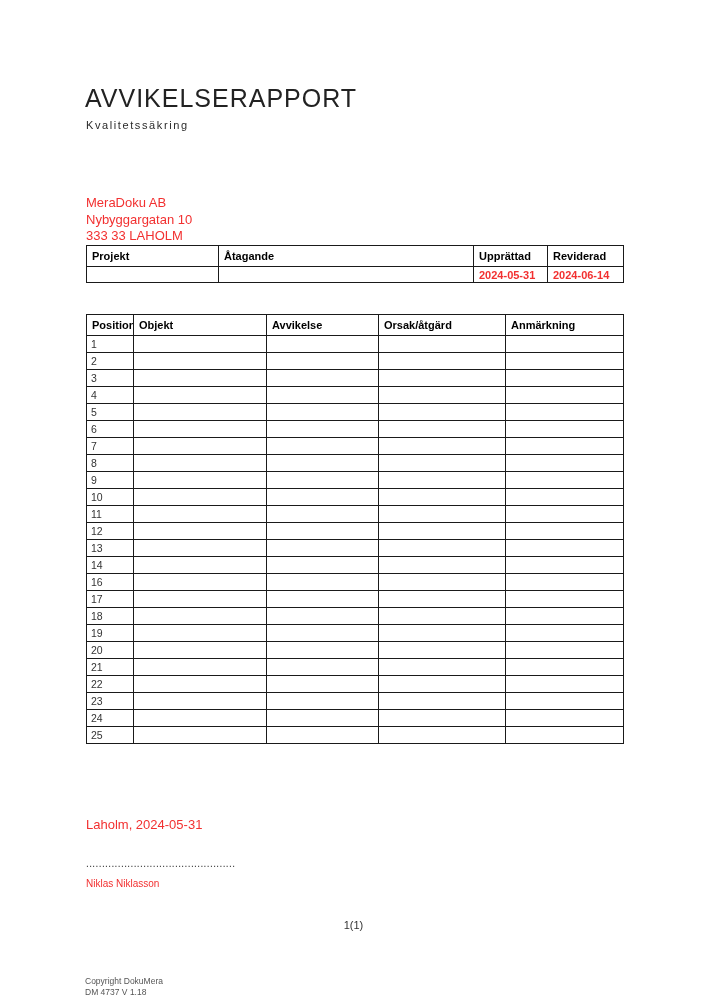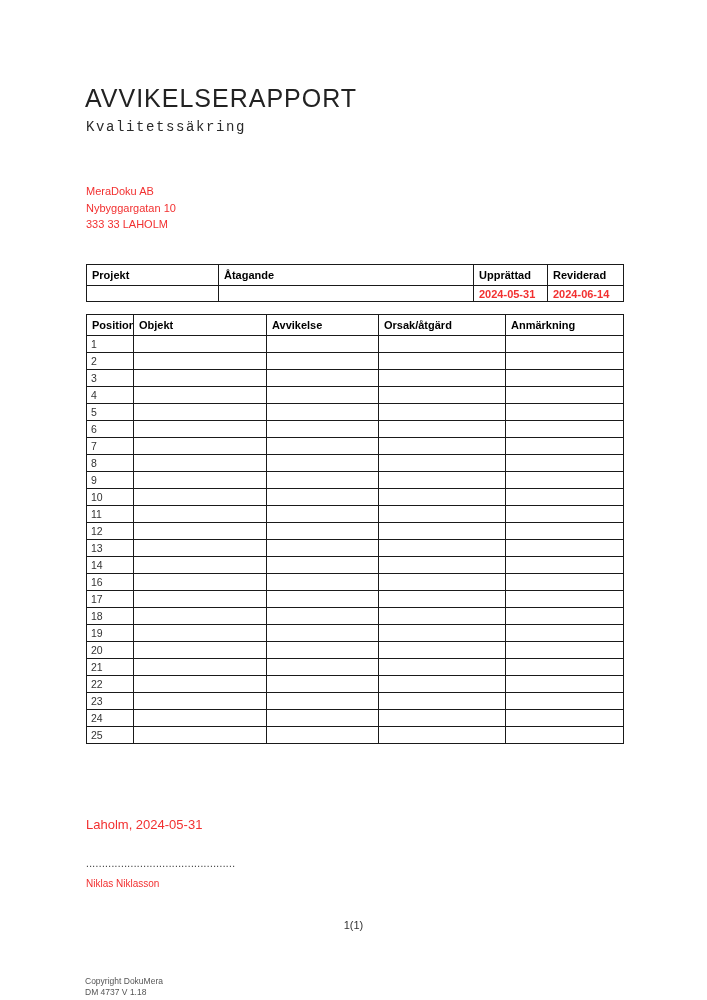--- a/index.html
+++ b/index.html
@@ -11,30 +11,30 @@
     font-family:"Liberation Sans", sans-serif;
     color:#1c1c1c;
     overflow:hidden;
   }
   .title {
     position:absolute; left:85px; top:84px;
     font-size:25px; font-weight:400; letter-spacing:1px; color:#222;
   }
   .subtitle {
     position:absolute; left:86px; top:119px;
-    font-size:14px; letter-spacing:1.6px; color:#2a2a2a;font-family:Liberation Mono, monospace;
+    font-size:11px; letter-spacing:1.6px; color:#2a2a2a;
   }
   .address {
-    position:absolute; left:86px; top:183px;
-    font-size:11px; line-height:16.5px; color:var(--accent,#f23030);
+    position:absolute; left:86px; top:195px;
+    font-size:13px; line-height:16.5px; color:var(--accent,#f23030);
   }
   table { position:absolute; border-collapse:collapse; table-layout:fixed; }
   th, td { border:1px solid #1a1a1a; overflow:hidden; white-space:nowrap; }
   th { font-size:11px; font-weight:bold; text-align:left; color:#000; }
-  .info-table { left:86px; top:245px; width:537px;margin-top:19px; }
+  .info-table { left:86px; top:245px; width:537px; }
   .info-table th { height:21px; padding:2px 5px; }
   .info-table td { height:16px; padding:1px 5px; font-size:11px; }
   .dev-table { left:86px; top:314px; width:537px; }
   .dev-table th { height:21px; padding:2px 5px;margin-left:11px; }
   .dev-table td { height:17px; padding:1px 4px; font-size:10.5px; color:#333; }
   .red { color:var(--accent,#f23030);font-weight:bold; }
   .place-date {
     position:absolute; left:86px; top:817px;
     font-size:13px; color:var(--accent,#f23030);
   }

